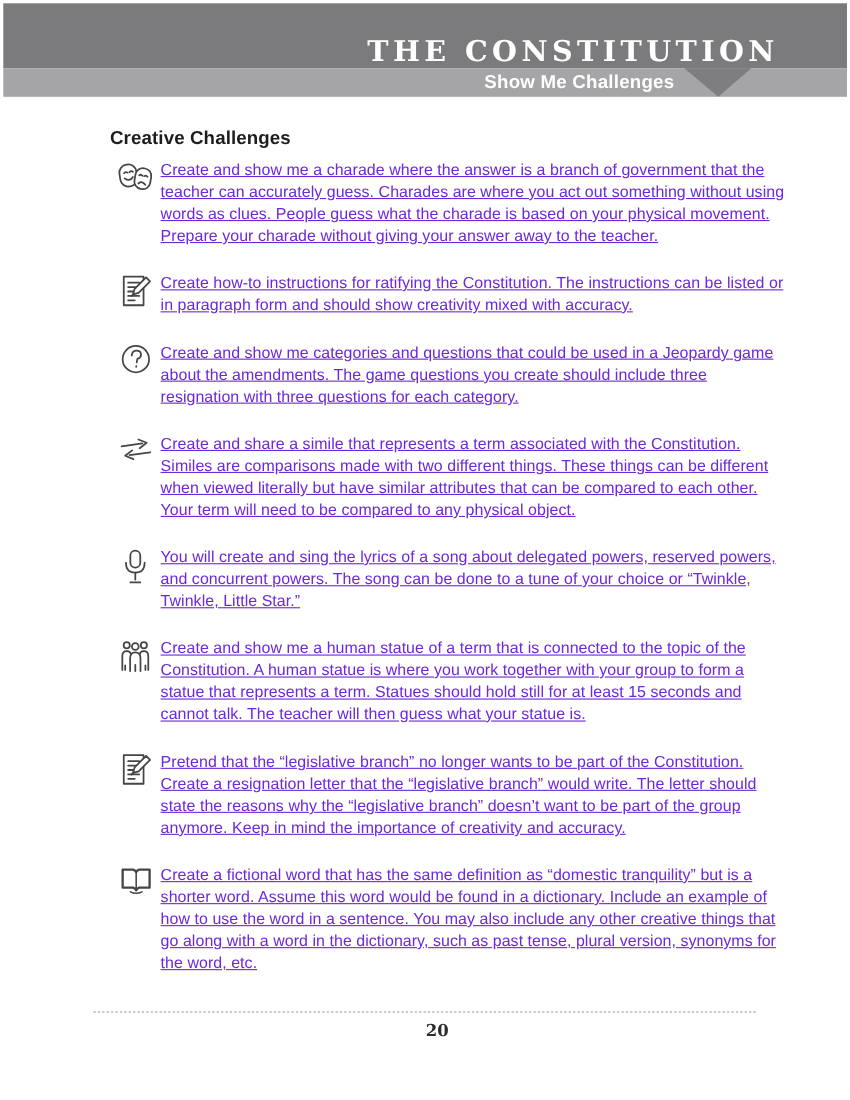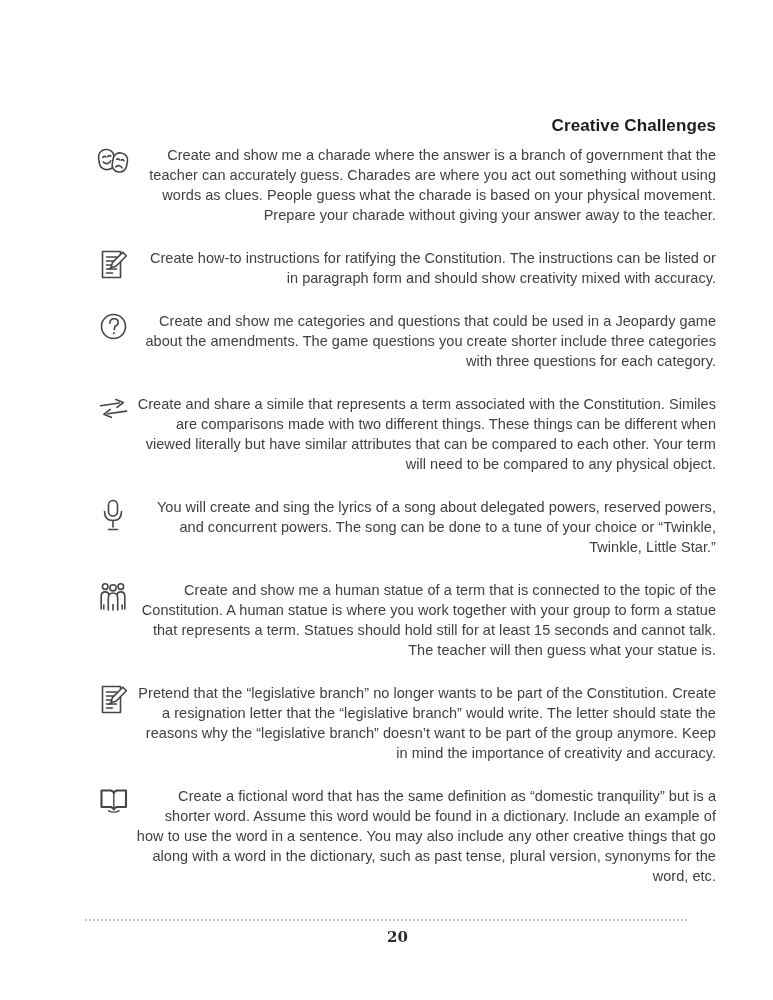--- a/index.html
+++ b/index.html
@@ -10,42 +10,51 @@
   .band-dark{height:59px;background:#7b7b7d;display:flex;align-items:flex-end;justify-content:flex-end;}
   .band-dark h1{margin:0 62px 2px 0;color:#ffffff;font-family:"DejaVu Serif",serif;
         font-weight:bold;font-size:26px;letter-spacing:4px;line-height:1;}
   .band-light{height:26px;background:#a5a4a6;display:flex;align-items:center;justify-content:flex-end;}
   .band-light .sub{margin-right:157px;color:#ffffff;font-size:17px;font-weight:bold;
         font-family:"Liberation Sans",sans-serif;letter-spacing:.2px;}
   .pennant{position:absolute;top:59px;left:619px;width:0;height:0;
         border-left:31px solid transparent;border-right:30px solid transparent;
         border-top:26px solid #7f7d80;}
   
-  .main{position:absolute;top:88px;left:0;right:0;padding:28px 57px 0 90px;text-align:right;}
+  .main{position:absolute;top:88px;left:10px;right:0;padding:28px 57px 0 90px;}
   h2.heading{margin:0 0 9px 0;font-size:17px;color:#1d1d1f;letter-spacing:.1px;}
   .challenge{display:flex;margin-bottom:23px;}
   .challenge .icn{flex:0 0 46px;display:flex;justify-content:center;align-items:flex-start;padding-top:1px;}
-  .challenge p{margin:0;flex:1;font-size:14.5px;line-height:20px;color:#404040;letter-spacing:.05px;}
+  .challenge p{margin:0;flex:1;font-size:14.5px;line-height:20px;color:#6d28d9;letter-spacing:.05px;text-decoration:underline;}
   svg{display:block;}
   .stk{fill:none;stroke:#454547;stroke-width:1.6;stroke-linecap:round;stroke-linejoin:round;}
   .stk-thick{fill:none;stroke:#454547;stroke-width:2.1;stroke-linecap:round;stroke-linejoin:round;}
   .wfill{fill:#ffffff;}
   
   .rule-dotted{position:absolute;left:85px;top:919px;width:602px;border-top:2px dotted #c6c6c6;}
   .pagenum{position:absolute;left:90px;top:928px;width:615px;text-align:center;
         font-family:"DejaVu Serif",serif;font-weight:bold;font-size:15px;color:#2b2b2b;}
   .bookline{position:absolute;left:90px;top:948px;width:615px;text-align:center;
         font-family:"DejaVu Serif",serif;font-size:13px;color:#9a9a9a;letter-spacing:.3px;}
   .bookline .lbl{font-weight:bold;color:#2b2b2b;}
 </style>
 </head>
 <body>
 
 <div class="page">
 
+  <div class="header">
+    <div class="band-dark">
+      <h1>THE CONSTITUTION</h1>
+    </div>
+    <div class="band-light">
+      <div class="sub">Show Me Challenges</div>
+    </div>
+    <div class="pennant"></div>
+  </div>
 
   <div class="main">
     <h2 class="heading">Creative Challenges</h2>
 
     <section class="challenge">
       <div class="icn">
         <svg width="34" height="32" viewBox="0 0 34 32">
           <g class="stk">
             <g transform="rotate(-9 11 14)">
               <rect x="3" y="3.5" width="15.5" height="20" rx="7.2"></rect>
@@ -82,21 +91,21 @@
     <section class="challenge">
       <div class="icn">
         <svg width="29" height="29" viewBox="0 0 29 29">
           <g class="stk">
             <circle cx="14.5" cy="14.5" r="12"></circle>
             <path d="M10.8 11.2 q0.3 -4.4 4.3 -4.4 q4.1 0 4.1 3.7 q0 2.7 -3.3 3.8 l-0.6 3.2"></path>
             <path d="M14.9 20.9 l-0.1 0.6"></path>
           </g>
         </svg>
       </div>
-      <p>Create and show me categories and questions that could be used in a Jeopardy game about the amendments. The game questions you create shorter include three categories with three questions for each category.</p>
+      <p>Create and show me categories and questions that could be used in a Jeopardy game about the amendments. The game questions you create should include three resignation with three questions for each category.</p>
     </section>
 
     <section class="challenge">
       <div class="icn">
         <svg width="33" height="28" viewBox="0 0 33 28">
           <g class="stk" transform="rotate(-8 16 13)">
             <path d="M4 9 h19"></path>
             <path d="M20 5 l7 4 -7 4"></path>
             <path d="M29 18 h-19"></path>
             <path d="M13 14 l-7 4 7 4"></path>

